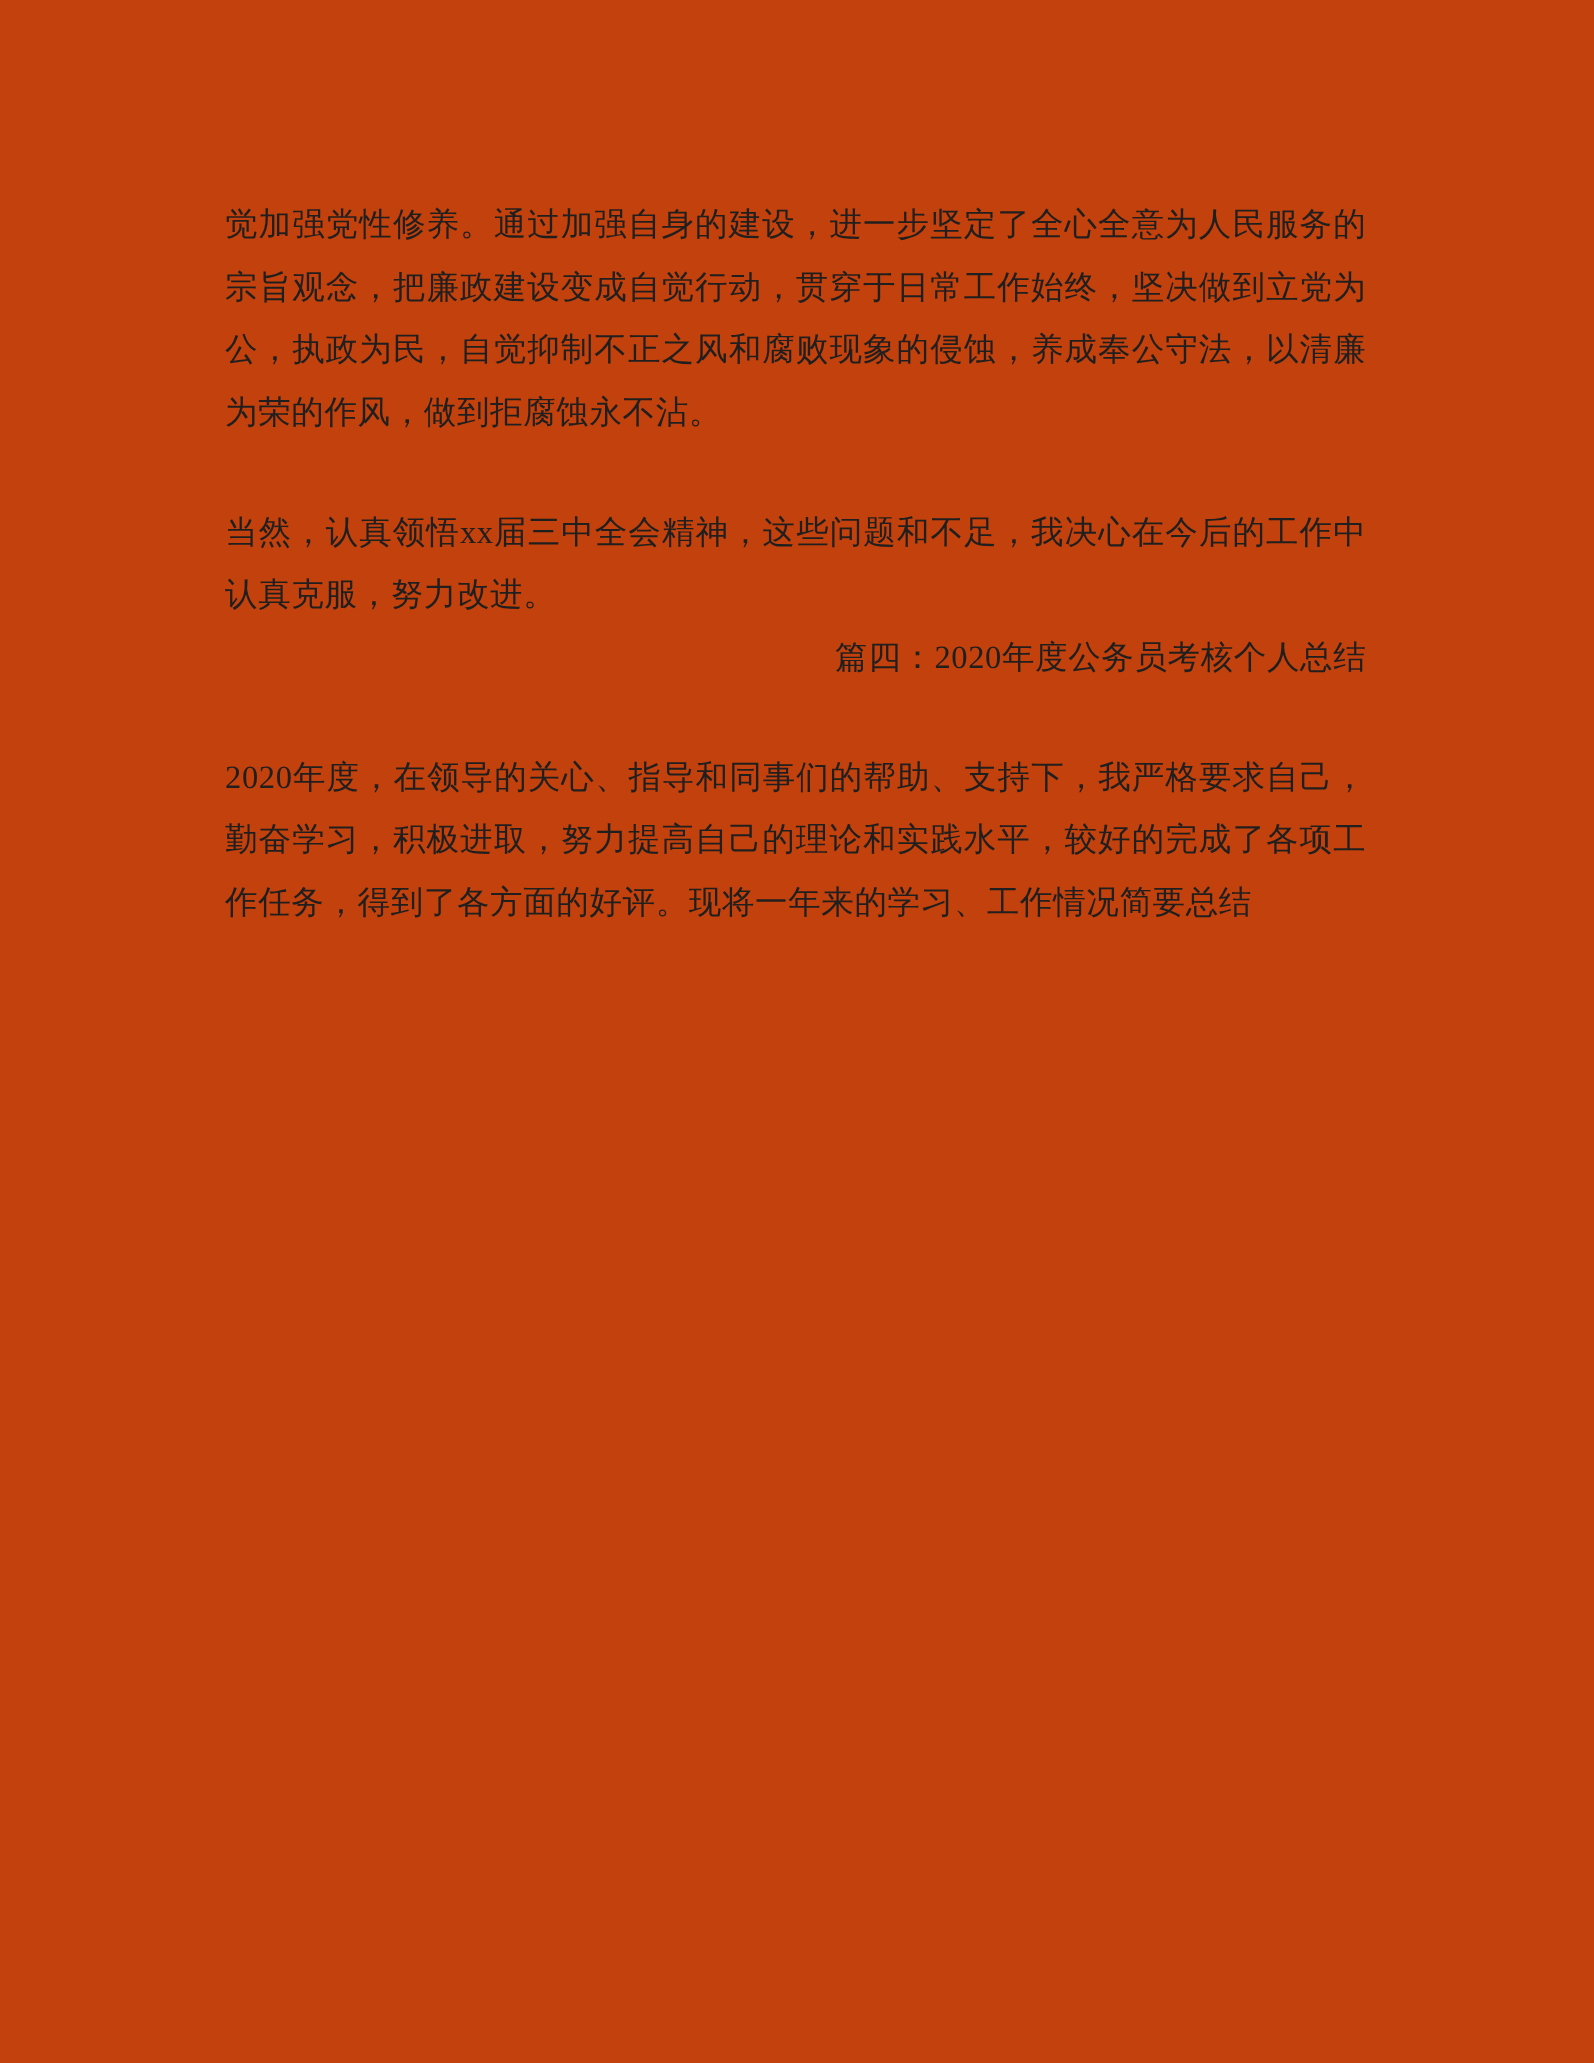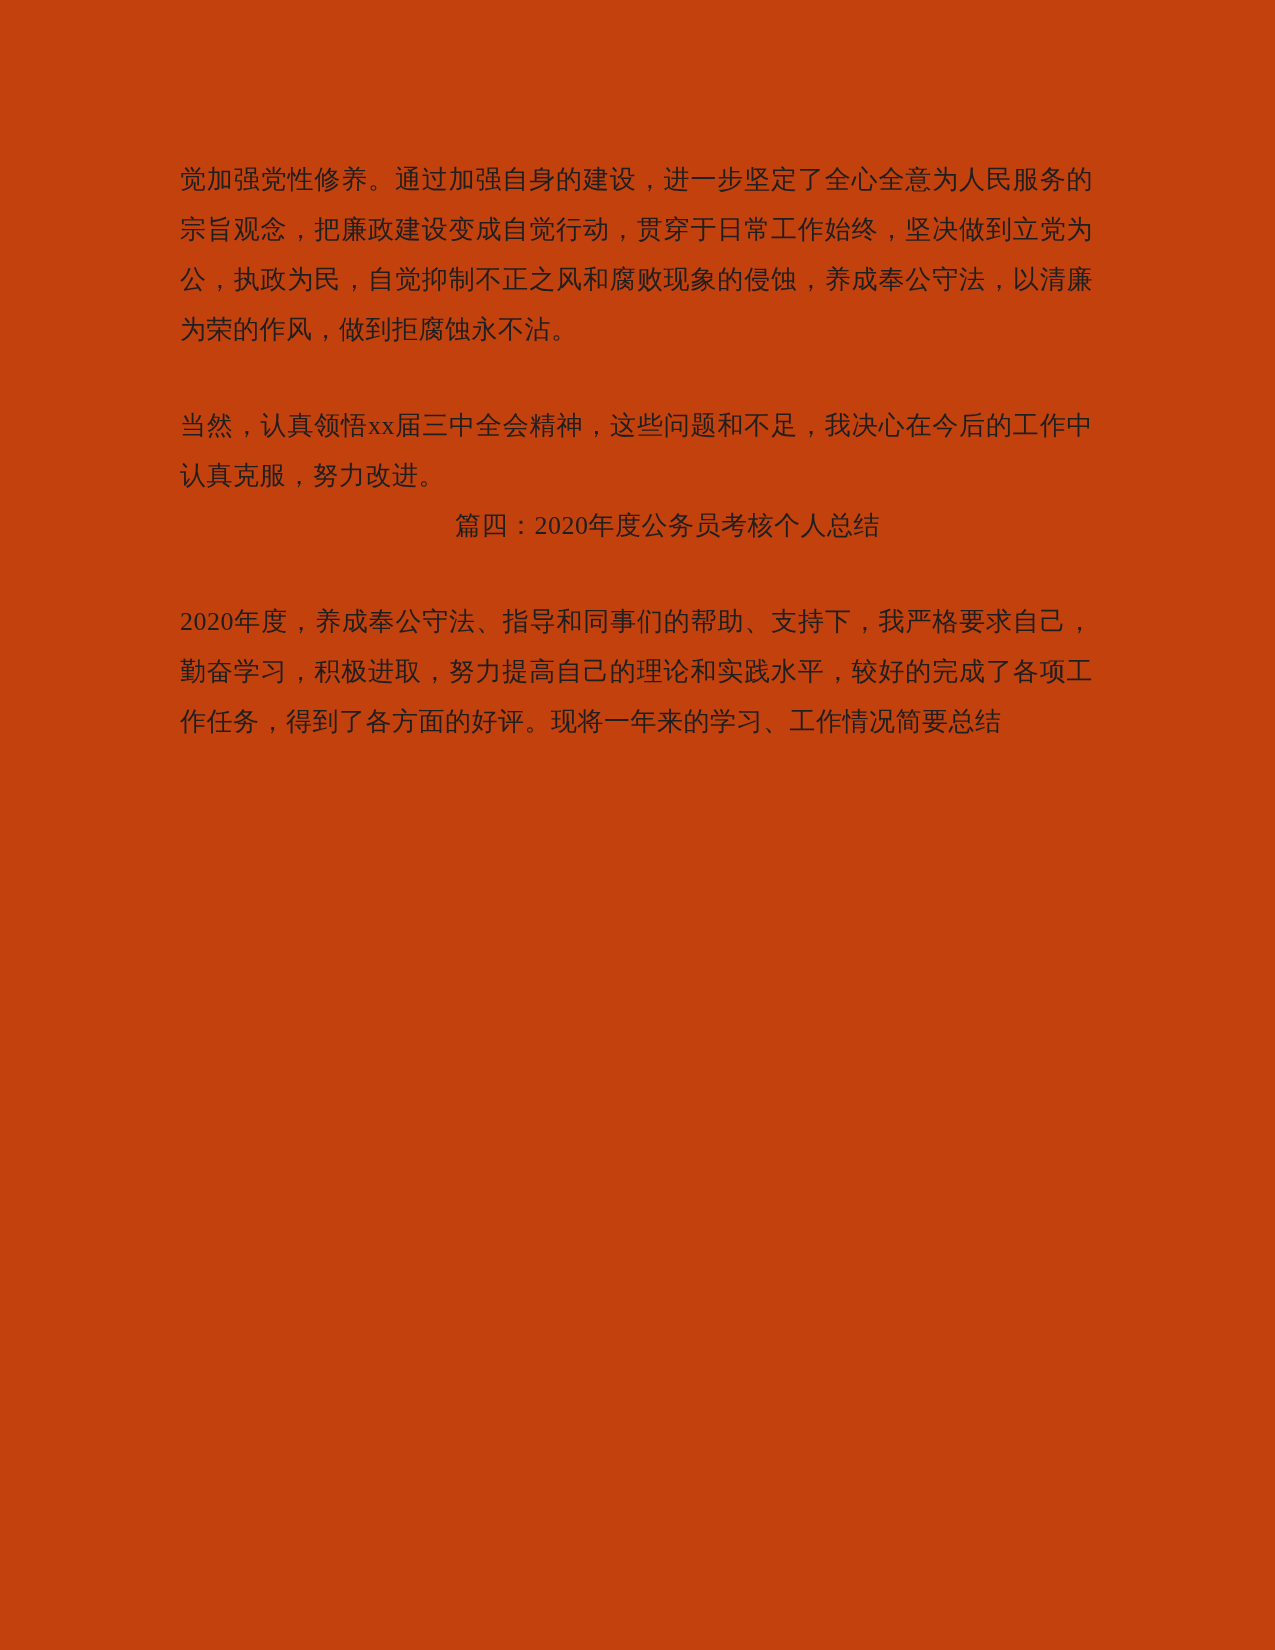--- a/index.html
+++ b/index.html
@@ -25,26 +25,26 @@
     margin: 0;
     text-align: justify;
     text-justify: inter-ideograph;
     letter-spacing: 0.5px;
   }
   .doc p.sp {
     margin-bottom: 46px;
   }
   .doc p.indent {
     text-indent: 62px;
-    text-align: center;
+    text-align: right;
   }
 </style>
 </head>
 <body>
 
 <div class="page">
   <div class="doc">
     <p class="sp">觉加强党性修养。通过加强自身的建设，进一步坚定了全心全意为人民服务的宗旨观念，把廉政建设变成自觉行动，贯穿于日常工作始终，坚决做到立党为公，执政为民，自觉抑制不正之风和腐败现象的侵蚀，养成奉公守法，以清廉为荣的作风，做到拒腐蚀永不沾。</p>
     <p>当然，认真领悟xx届三中全会精神，这些问题和不足，我决心在今后的工作中认真克服，努力改进。</p>
     <p class="indent sp">篇四：2020年度公务员考核个人总结</p>
-    <p>2020年度，养成奉公守法、指导和同事们的帮助、支持下，我严格要求自己，勤奋学习，积极进取，努力提高自己的理论和实践水平，较好的完成了各项工作任务，得到了各方面的好评。现将一年来的学习、工作情况简要总结</p>
+    <p>2020年度，在领导的关心、指导和同事们的帮助、支持下，我严格要求自己，勤奋学习，积极进取，努力提高自己的理论和实践水平，较好的完成了各项工作任务，得到了各方面的好评。现将一年来的学习、工作情况简要总结</p>
   </div>
 </div>
 
 </body></html>

